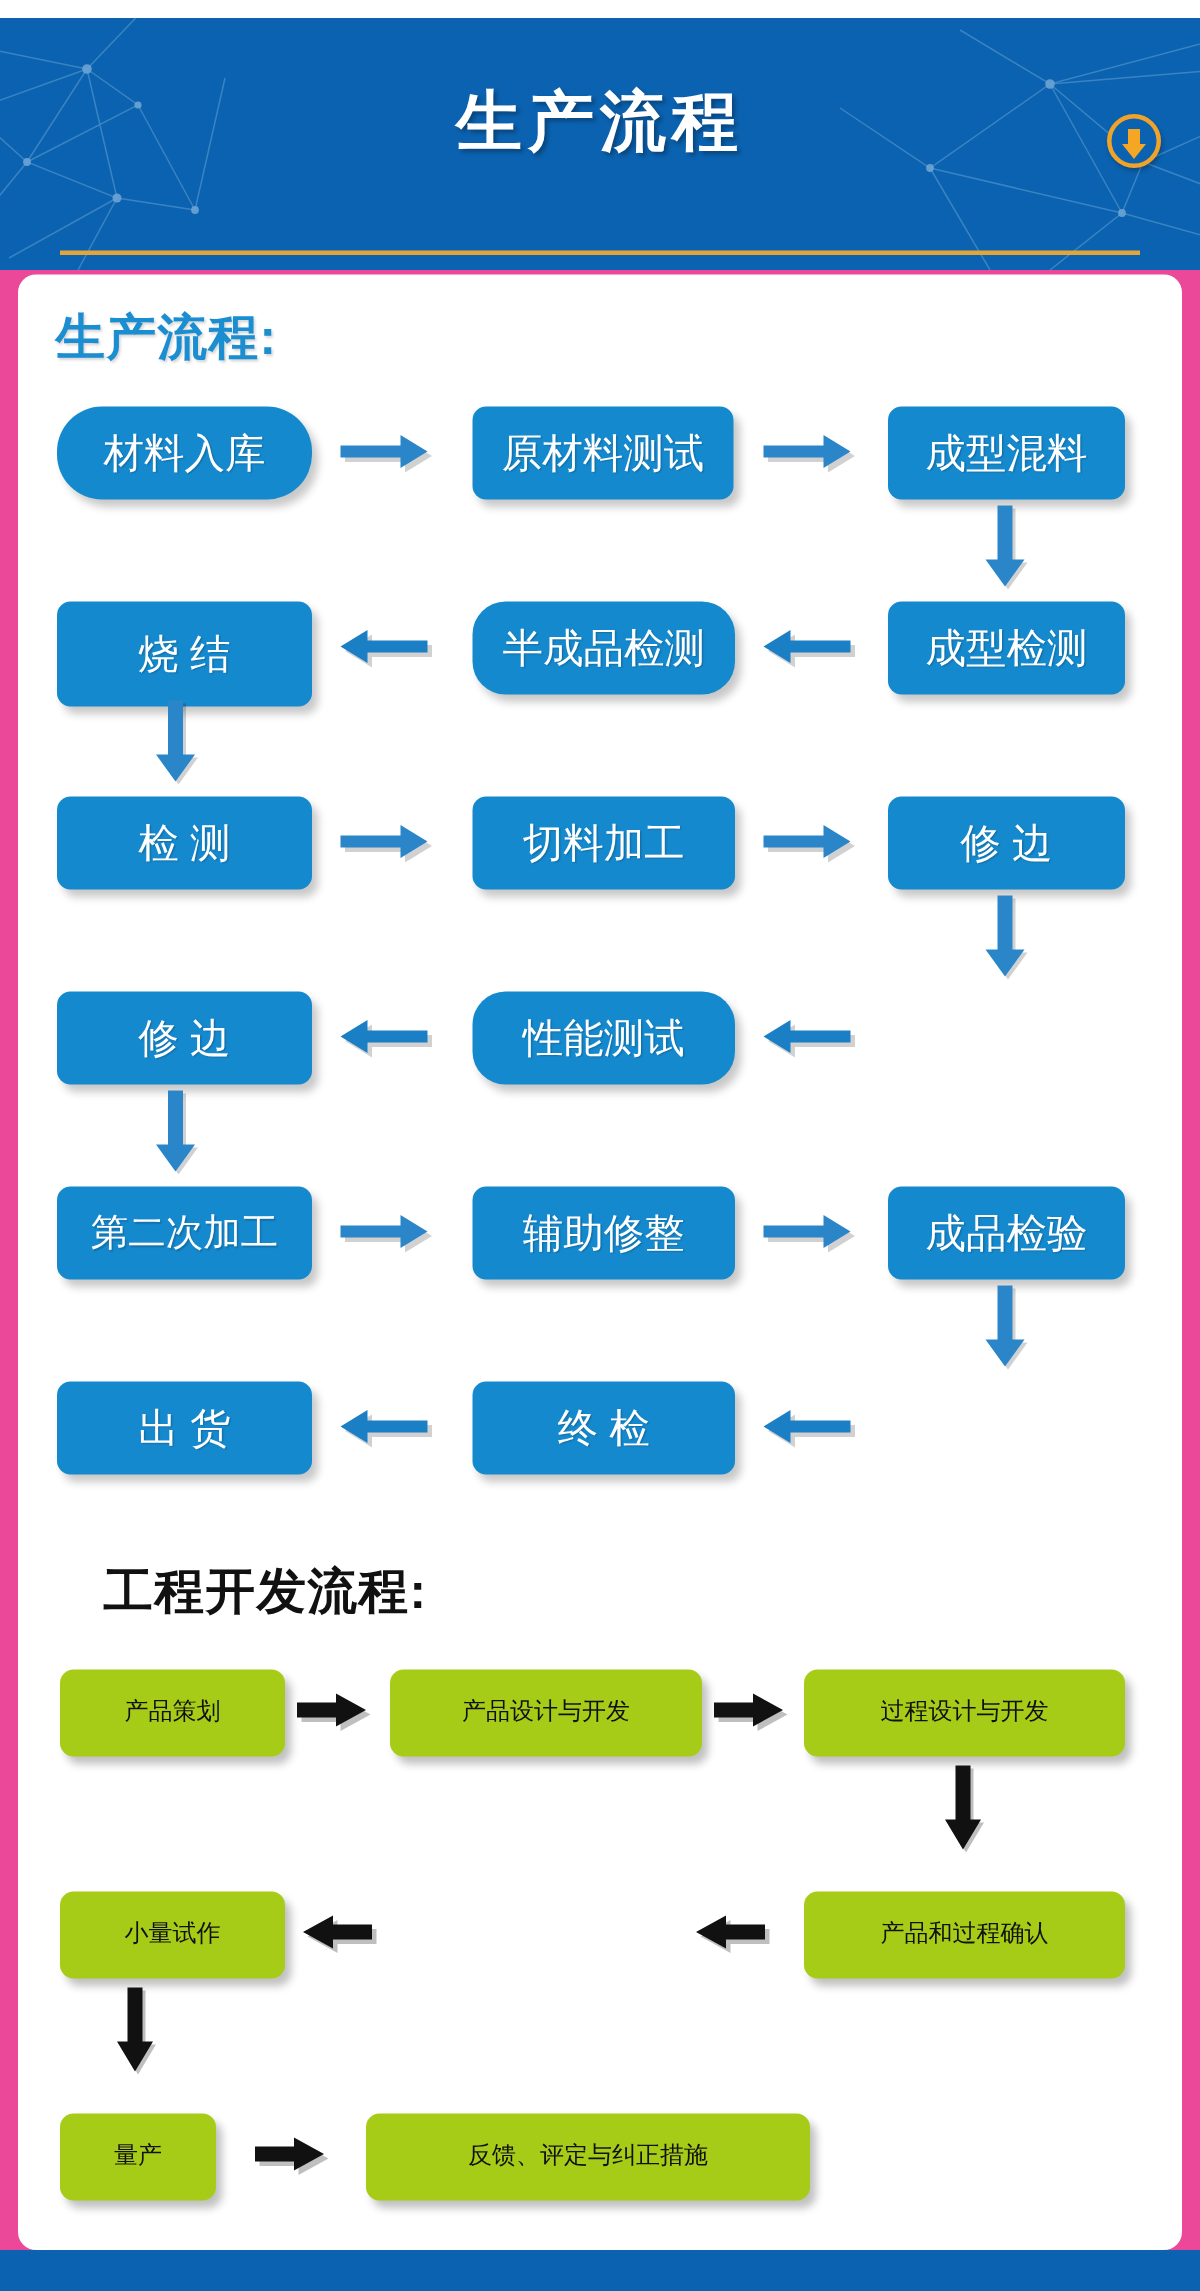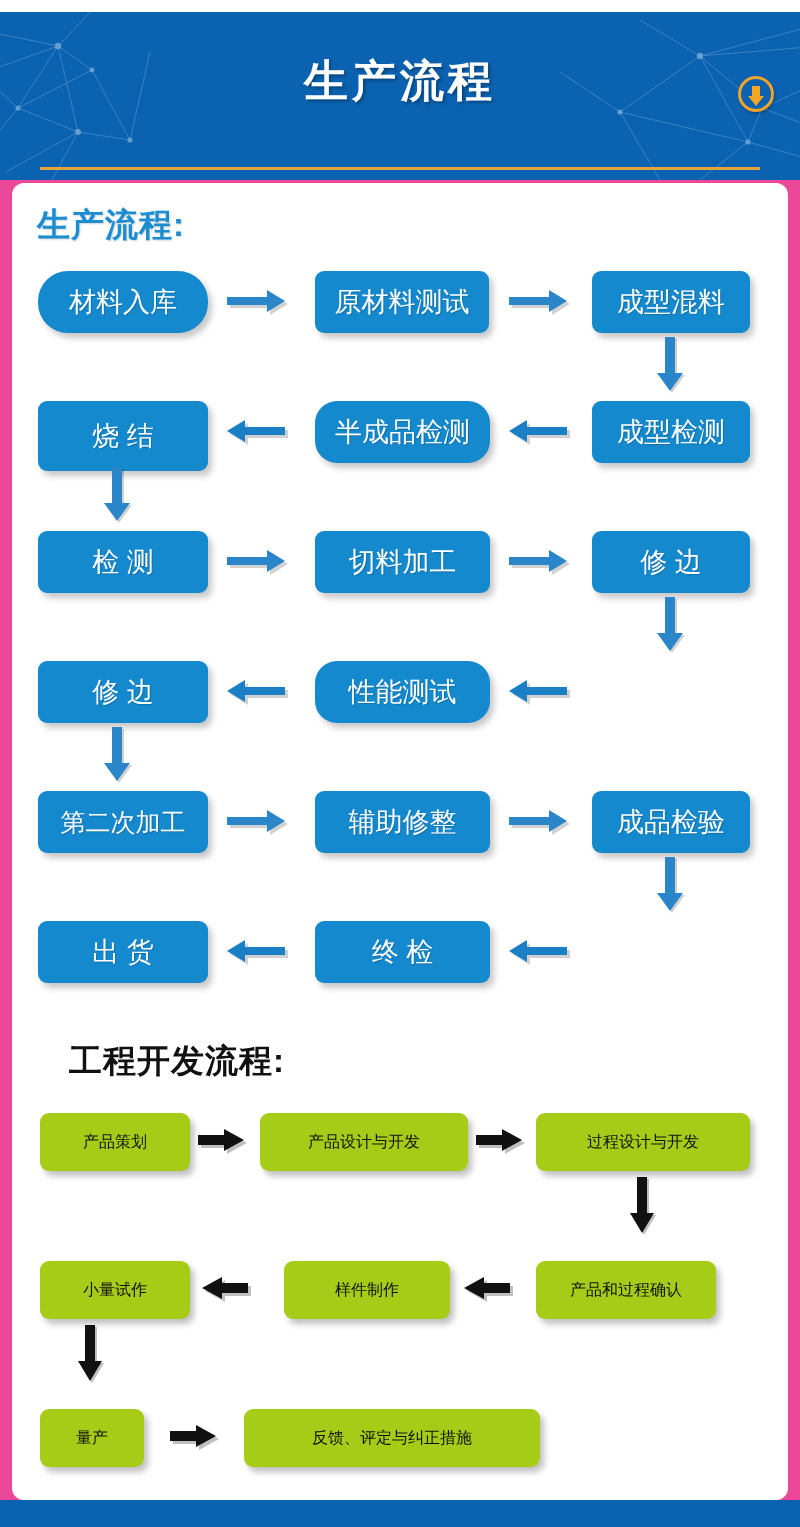--- a/index.html
+++ b/index.html
@@ -387,30 +387,29 @@
 
       <div class="fbox green" style="left:28px; top:1078px; width:150px; height:58px;">小量试作</div>
       <div class="arr" style="left:190px; top:1094px;">
         <svg width="54" height="26" viewBox="0 0 54 26">
           <g transform="translate(3,3)">
               <path d="M46 6 L20 6 L20 0 L0 11 L20 22 L20 16 L46 16 Z" fill="#000" opacity="0.25"></path>
             </g>
           <path d="M46 6 L20 6 L20 0 L0 11 L20 22 L20 16 L46 16 Z" fill="#111111"></path>
         </svg>
       </div>
-      <div class="fbox green" style="left:272px; top:1078px; width:166px; height:58px;">样件制作</div>
       <div class="arr" style="left:452px; top:1094px;">
         <svg width="54" height="26" viewBox="0 0 54 26">
           <g transform="translate(3,3)">
               <path d="M46 6 L20 6 L20 0 L0 11 L20 22 L20 16 L46 16 Z" fill="#000" opacity="0.25"></path>
             </g>
           <path d="M46 6 L20 6 L20 0 L0 11 L20 22 L20 16 L46 16 Z" fill="#111111"></path>
         </svg>
       </div>
-      <div class="fbox green" style="left:524px; top:1078px; width:180px; height:58px;">产品和过程确认</div>
+      <div class="fbox green" style="left:524px; top:1078px; width:214px; height:58px;">产品和过程确认</div>
 
       <div class="arr" style="left:66px; top:1142px;">
         <svg width="28" height="62" viewBox="0 0 28 62">
           <g transform="translate(2,2)">
               <path d="M7 0 L17 0 L17 36 L24 36 L12 56 L0 36 L7 36 Z" fill="#000" opacity="0.25"></path>
             </g>
           <path d="M7 0 L17 0 L17 36 L24 36 L12 56 L0 36 L7 36 Z" fill="#111111"></path>
         </svg>
       </div>
 

